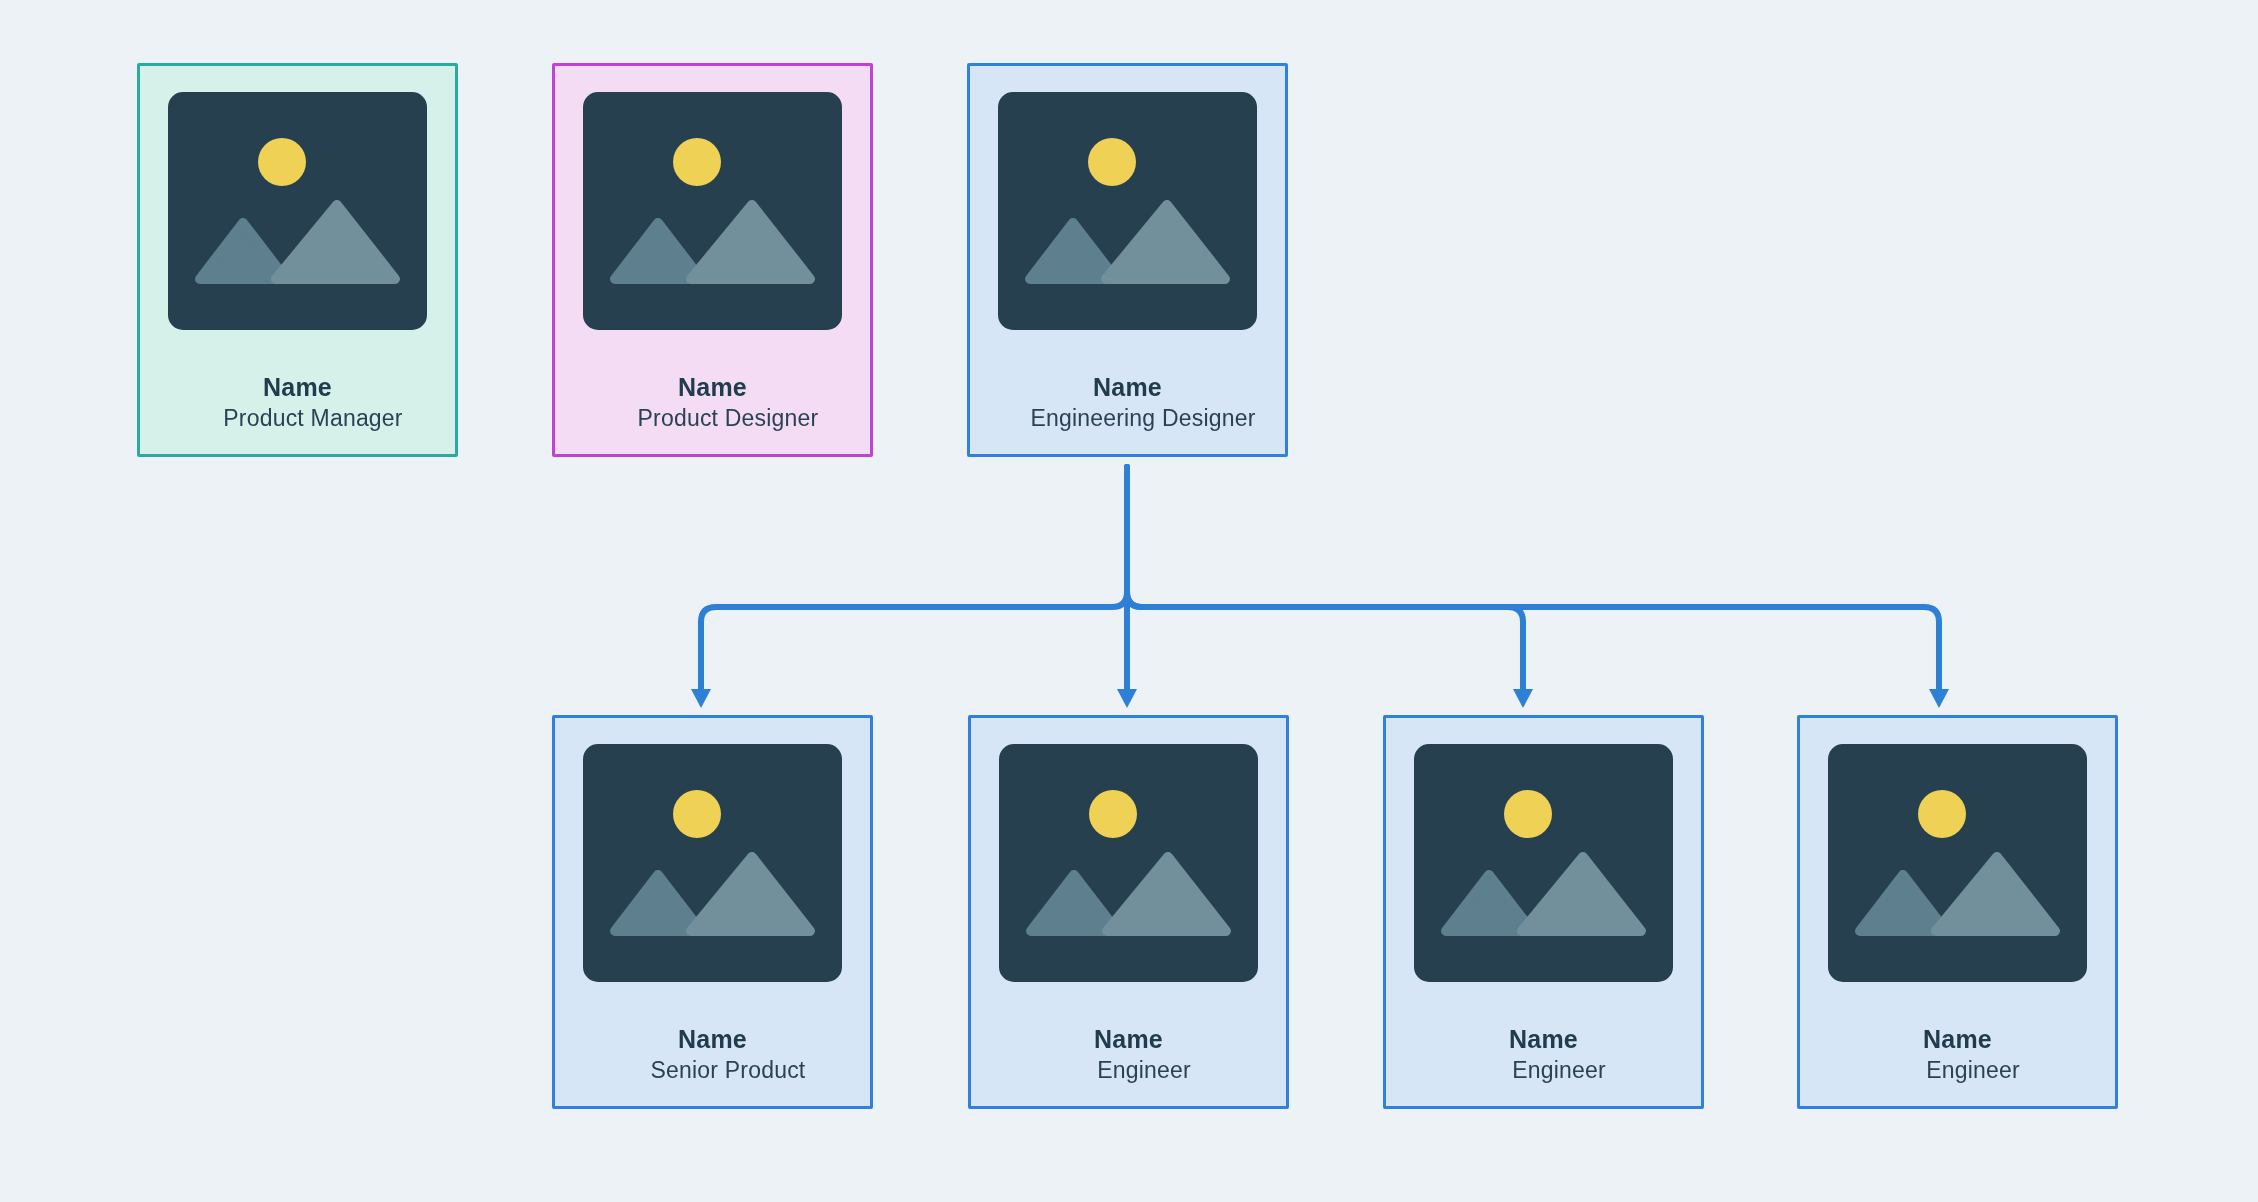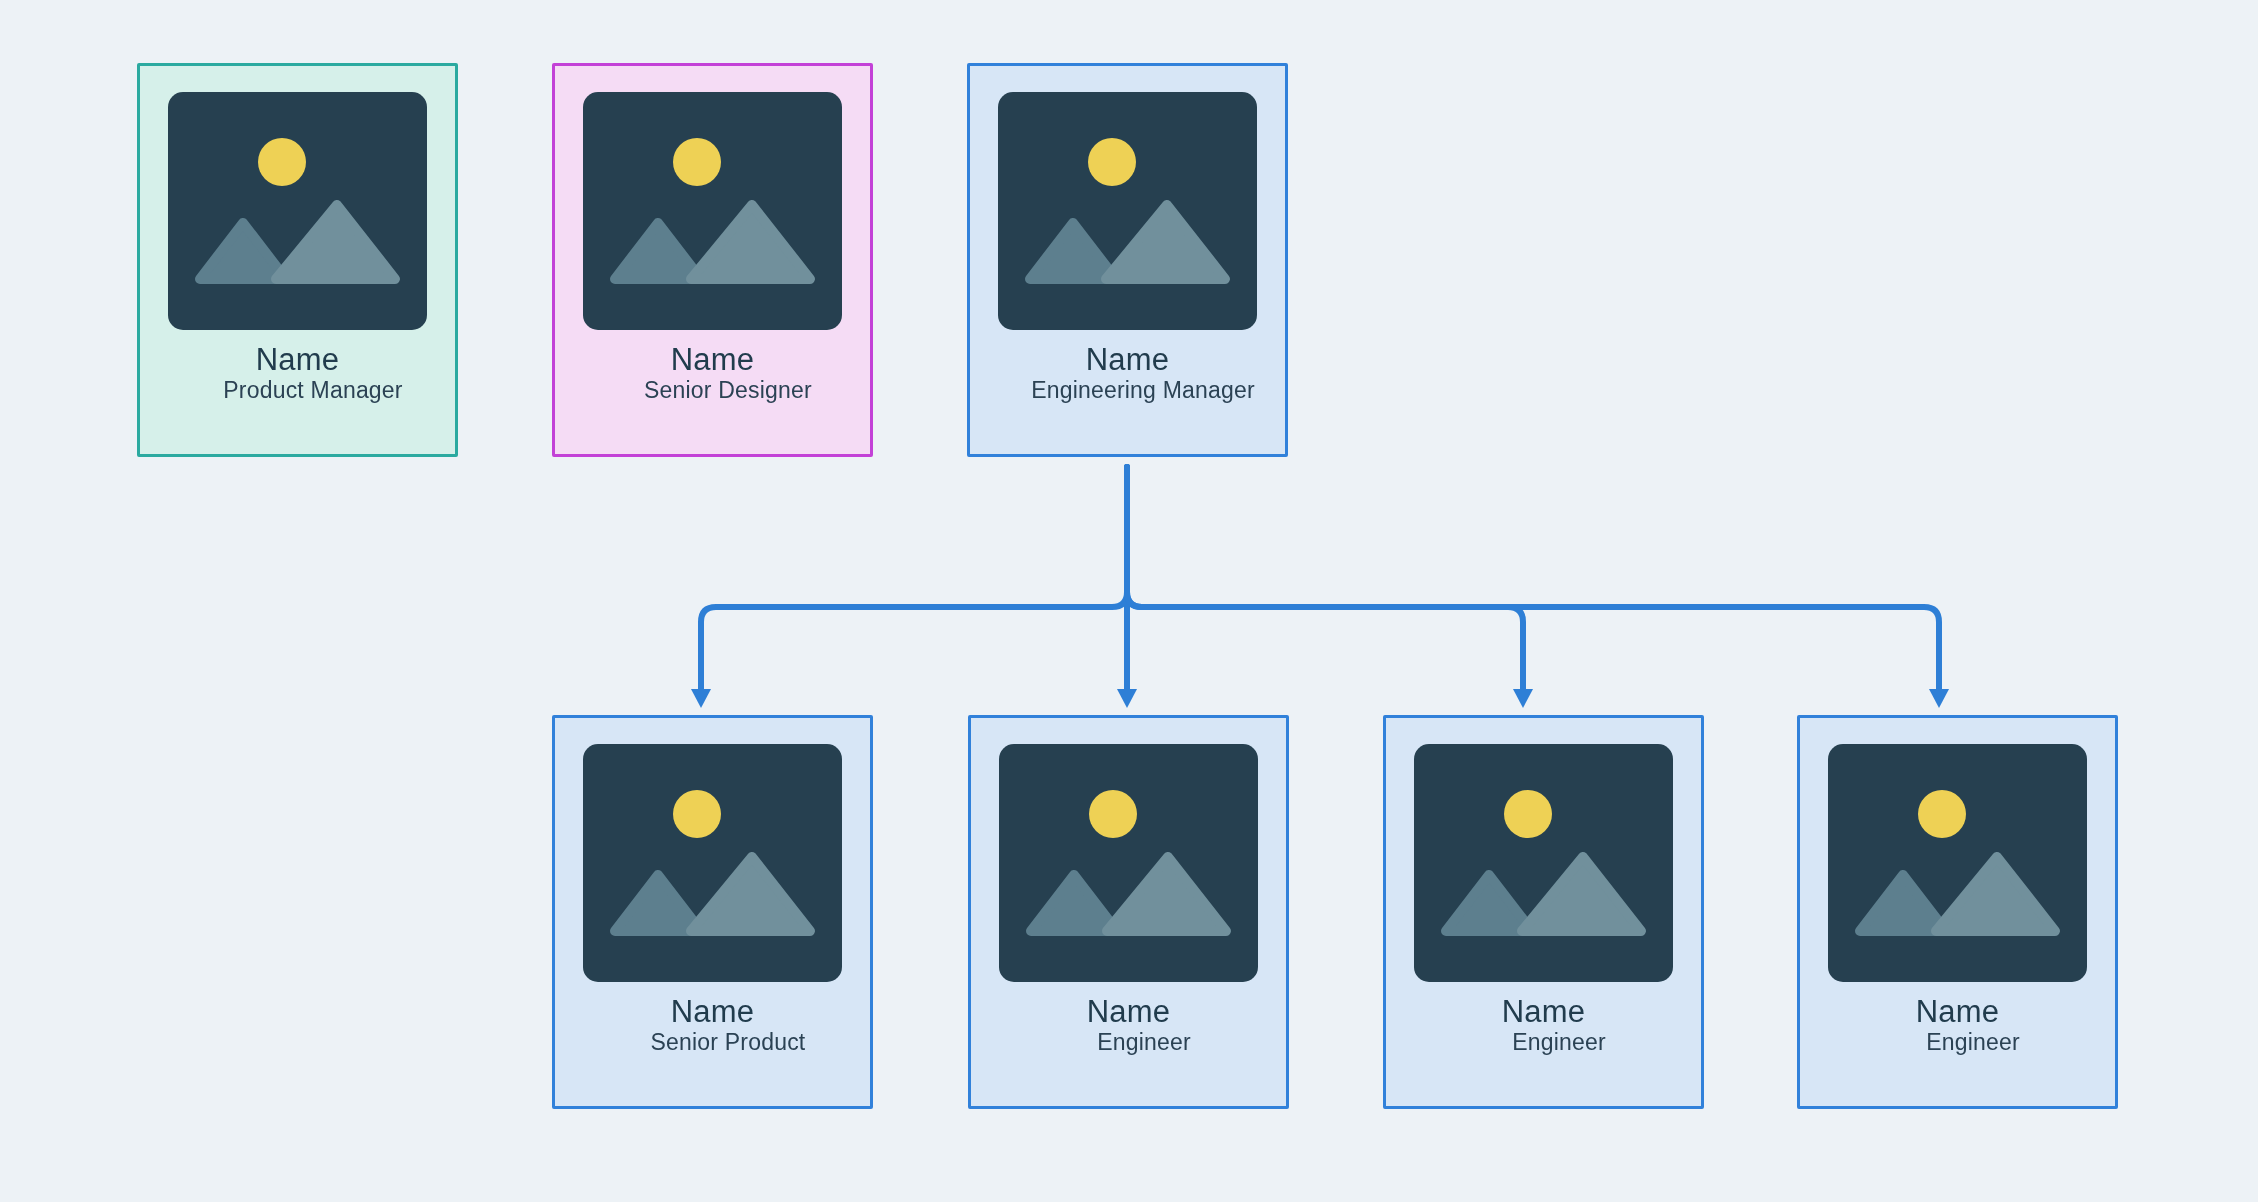--- a/index.html
+++ b/index.html
@@ -33,24 +33,24 @@
     border-radius: 2px;
     display: flex;
     flex-direction: column;
     align-items: center;
   }
   .card .ph {
     margin-top: 26px;
     display: block;
   }
   .card .nm {
-    margin-top: 14px;
+    margin-top: 42px;
     line-height: 31px;
-    font-size: 31px;
-    font-weight: 400;
+    font-size: 25px;
+    font-weight: 700;
     letter-spacing: 0.2px;
     color: var(--text-primary, #213c4d);
     text-align: center;
     width: 100%;
   }
   .card .rl {
     line-height: 31px;
     font-size: 23px;
     font-weight: 400;
     letter-spacing: 0.2px;
@@ -91,28 +91,28 @@
         <use href="#imgph"></use>
       </svg>
     <div class="nm">Name</div>
     <div class="rl">Product Manager</div>
   </div>
     <div class="card" style="left: 552px; top: 63px; border-color: rgb(195, 65, 215); background: rgb(245, 220, 245);">
     <svg class="ph" width="259" height="238" viewBox="0 0 259 238">
         <use href="#imgph"></use>
       </svg>
     <div class="nm">Name</div>
-    <div class="rl">Senior Designer</div>
+    <div class="rl">Product Designer</div>
   </div>
     <div class="card" style="left: 967px; top: 63px; border-color: rgb(49, 129, 218); background: rgb(215, 230, 246);">
     <svg class="ph" width="259" height="238" viewBox="0 0 259 238">
         <use href="#imgph"></use>
       </svg>
     <div class="nm">Name</div>
-    <div class="rl">Engineering Manager</div>
+    <div class="rl">Engineering Designer</div>
   </div>
     <div class="card" style="left: 552px; top: 715px; border-color: rgb(49, 129, 218); background: rgb(215, 230, 246);">
     <svg class="ph" width="259" height="238" viewBox="0 0 259 238">
         <use href="#imgph"></use>
       </svg>
     <div class="nm">Name</div>
     <div class="rl">Senior Product</div>
   </div>
     <div class="card" style="left: 968px; top: 715px; border-color: rgb(49, 129, 218); background: rgb(215, 230, 246);">
     <svg class="ph" width="259" height="238" viewBox="0 0 259 238">

